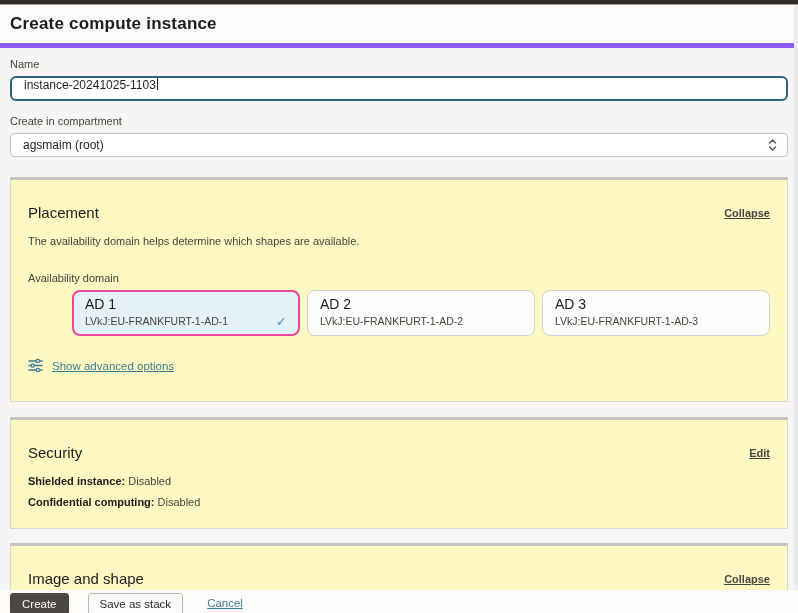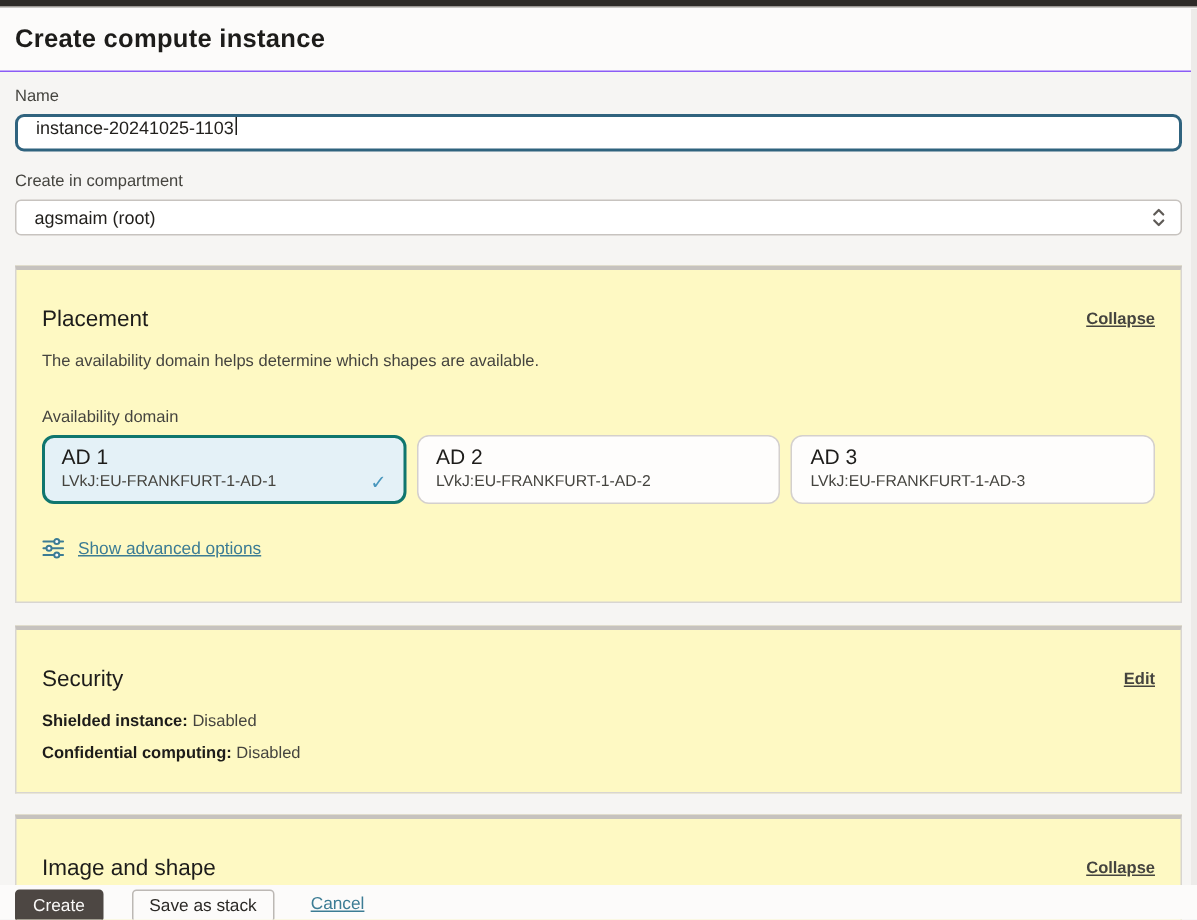--- a/index.html
+++ b/index.html
@@ -5,21 +5,21 @@
   * { margin:0; padding:0; box-sizing:border-box; }
   html,body { width:798px; height:613px; overflow:hidden; }
   body {
     font-family:"Liberation Sans", sans-serif;
     background:#f6f5f3;
     color:#1d1c1a;
     position:relative;
   }
   .topbar { height:5px; background:#2e2b28; border-bottom:1px solid #9c9894; }
   header {
-    height:43px; background:#fcfbfa; border-bottom:1px solid #8b5cf6;
+    height:43px; background:#fcfbfa; border-bottom:5px solid #8b5cf6;
     display:flex; align-items:center; padding:0 10px;
   }
   .page-title { font-size:17px; font-weight:600; color:#1d1c1a; letter-spacing:.2px; }
   .content { padding:0 10px; }
   .intro { margin-top:24px; font-size:11px; color:#45443f; }
   .field-label { display:block; font-size:11px; color:#45443f; }
   .lbl-name { margin-top:10px; }
   .lbl-comp { margin-top:14px; }
   .text-input {
     margin-top:6px; height:25px; background:#fff;
@@ -45,21 +45,21 @@
   .card-title { font-size:15px; font-weight:500; color:#1d1c1a; }
   .head-link { font-size:11px; color:#45443f; text-decoration:underline; cursor:pointer;font-weight:bold; }
   .card-desc { margin-top:12px; font-size:11px; color:#45443f; line-height:1.55; }
   .ad-label { margin-top:22px; }
   .ad-row { display:flex; gap:7px; margin-top:6px; }
   .ad-card {
     flex:1; height:46px; background:#fefdfc;
     border:1px solid #d4d0cd; border-radius:8px;
     padding:5px 12px; cursor:pointer;
   }
-  .ad-card.selected { background:#e4f1f7; border:2px solid #0f766e; padding:4px 11px; }
+  .ad-card.selected { background:#e4f1f7; border:2px solid #ec4899; padding:4px 11px;margin-left:44px; }
   .ad-name { font-size:14px; color:#1d1c1a; }
   .ad-detail { display:flex; justify-content:space-between; align-items:flex-start; margin-top:3px; font-size:10.5px; color:#45443f; }
   .check { color:#4796bd; font-size:13px; line-height:1; }
   .adv-row { margin-top:22px; display:flex; align-items:center; gap:9px; }
   .teal-link { font-size:11.5px; color:#3c7c94; text-decoration:underline; cursor:pointer; }
   .sec-row { margin-top:14px; font-size:11px; color:#45443f; }
   .sec-row + .sec-row { margin-top:9px; }
   .sec-row b { color:#1d1c1a; font-weight:700; }
   .inline-link { color:#3c7c94; text-decoration:underline; cursor:pointer; }
   footer {

